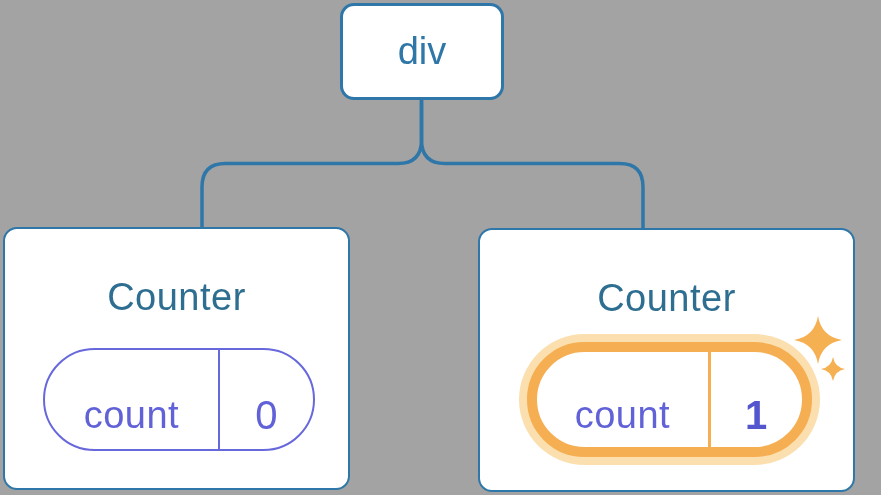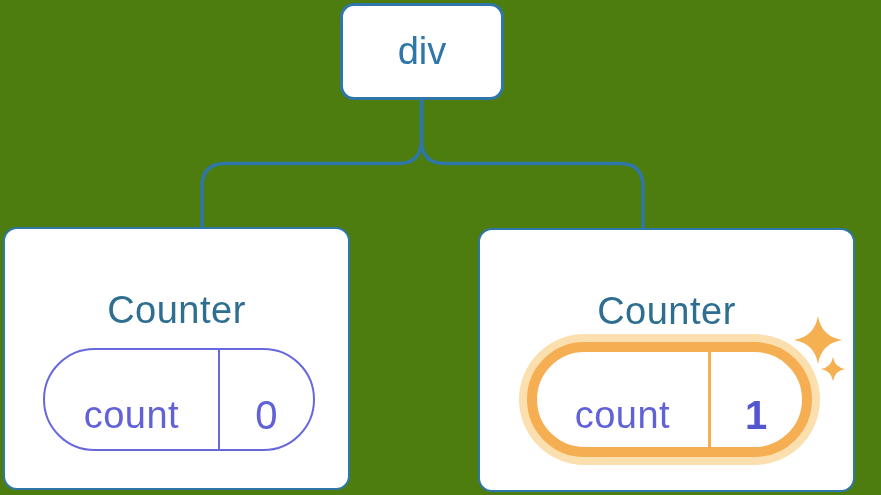--- a/index.html
+++ b/index.html
@@ -1,20 +1,20 @@
 <!DOCTYPE html>
 <html><head>
 <meta charset="utf-8">
 <style>
   html, body { margin: 0; padding: 0; background: #4C656E; }
   .canvas {
     position: relative;
     width: 881px;
     height: 495px;
-    background: #4d7c0f;
+    background: #a3a3a3;
     font-family: "Liberation Sans", sans-serif;
     overflow: hidden;
   }
   .connectors { position: absolute; left: 0; top: 0; z-index: 0; }
   .node {
     position: absolute;
     background: #ffffff;
     box-sizing: border-box;
     z-index: 1;
   }
@@ -31,21 +31,20 @@
     border: 2.5px solid #2E77A8;
     border-radius: 14px;
   }
   .child-left  { left: 3px;   top: 227px; width: 347px; height: 263px; }
   .child-right { left: 478px; top: 228px; width: 377px; height: 264px; }
   .node-title {
     position: absolute; left: 0; top: 47px; width: 100%;
     text-align: center;
     font-size: 38px; font-weight: 500; letter-spacing: 0.5px;
     color: #2D6E91;
-    margin-top: 13px;
   }
   .pill {
     position: absolute;
     display: flex; align-items: stretch;
     background: #ffffff;
     box-sizing: border-box;
   }
   .pill-plain {
     left: 38px; top: 119px;
     width: 272px; height: 103px;

